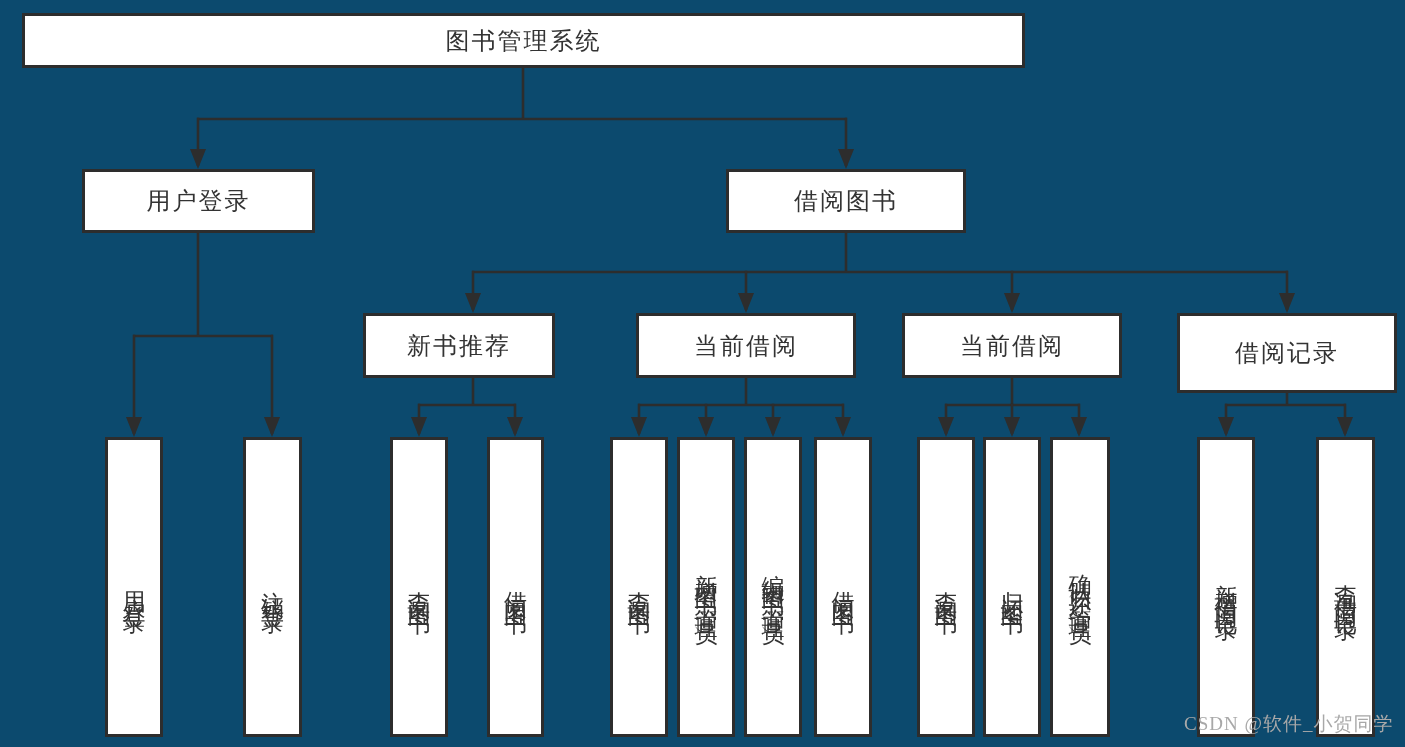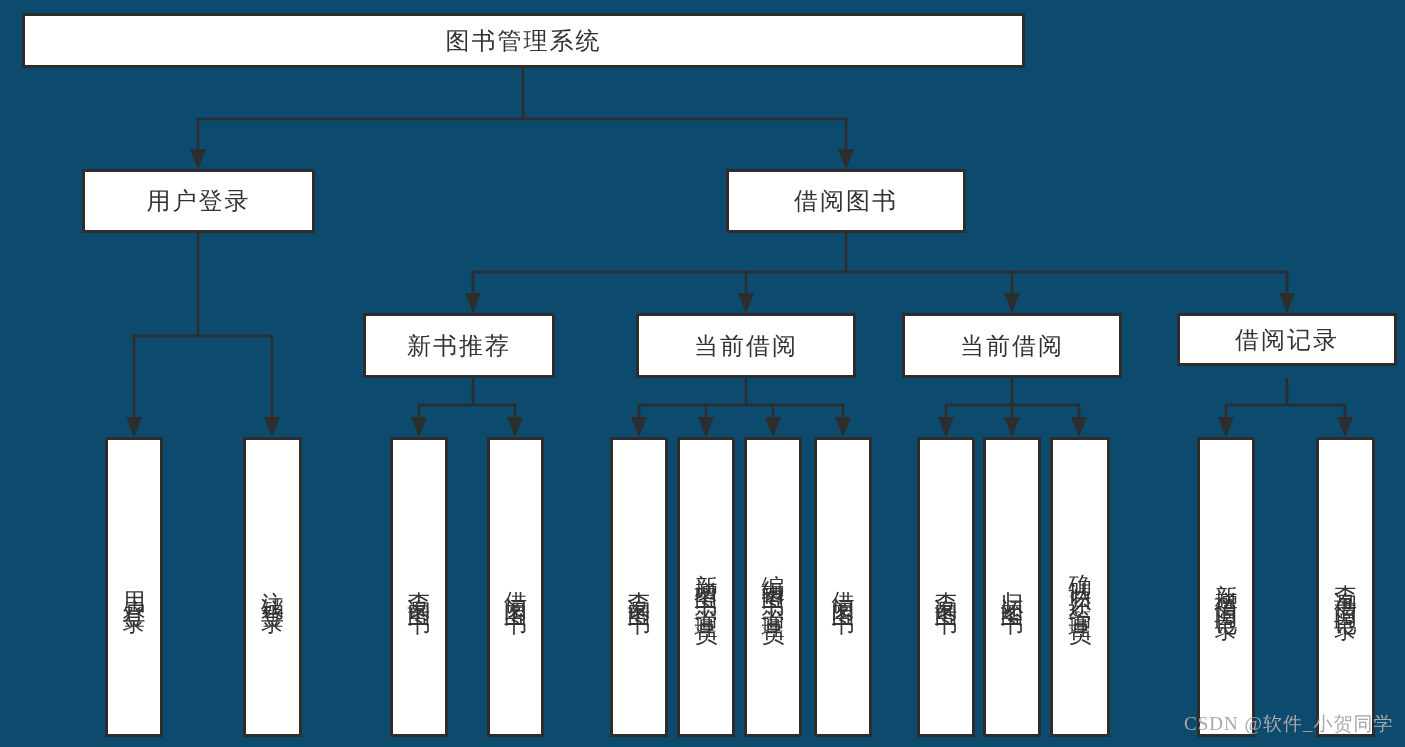--- a/index.html
+++ b/index.html
@@ -127,21 +127,21 @@
 
   <div class="node h" style="left:363px; top:313px; width:192px; height:65px;">
     <span class="lbl">新书推荐</span>
   </div>
   <div class="node h" style="left:636px; top:313px; width:220px; height:65px;">
     <span class="lbl">当前借阅</span>
   </div>
   <div class="node h" style="left:902px; top:313px; width:220px; height:65px;">
     <span class="lbl">当前借阅</span>
   </div>
-  <div class="node h" style="left:1177px; top:313px; width:220px; height:53px;align-items:center;">
+  <div class="node h" style="left:1177px; top:313px; width:220px; height:80px;align-items:center;">
     <span class="lbl">借阅记录</span>
   </div>
 
   <div class="node v" style="left:105px; top:437px; width:58px; height:300px;">
     <span class="lbl">用户登录</span>
   </div>
   <div class="node v" style="left:243px; top:437px; width:59px; height:300px;">
     <span class="lbl">注销登录</span>
   </div>
 

